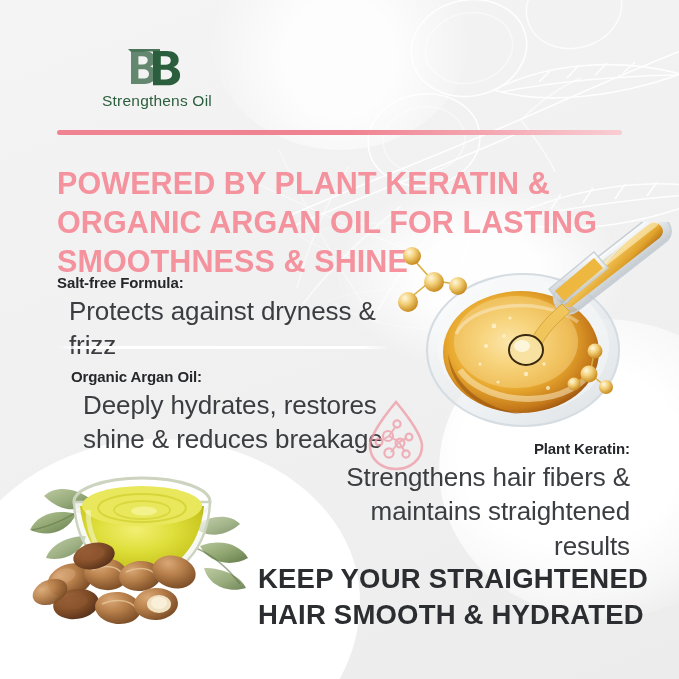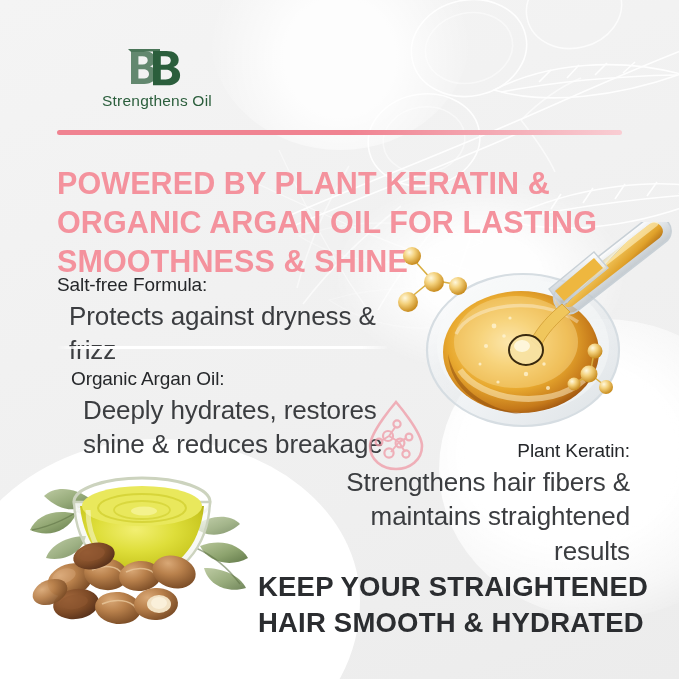--- a/index.html
+++ b/index.html
@@ -122,22 +122,22 @@
     letter-spacing: .1px;
     color: #f4929d;
     text-transform: uppercase;
   }
 
   
   .feature {
     position: absolute;
   }
   .feature .f-title {
-    font-size: 19px;
-    font-weight: 400;
+    font-size: 15px;
+    font-weight: 700;
     color: #25272a;
     letter-spacing: -.1px;
     margin-bottom: 3px;
   }
   .feature .f-body {
     font-size: 26px;
     line-height: 1.32;
     font-weight: 300;
     color: #3b3d40;
     letter-spacing: -.1px;
@@ -176,21 +176,20 @@
     position: absolute;
     left: 258px;
     top: 561px;
     width: 400px;
     font-size: 27.5px;
     line-height: 1.3;
     font-weight: 700;
     letter-spacing: .2px;
     color: #2b2d30;
     text-transform: uppercase;
-    margin-top: 8px;
   }
 
   
   .hero-oil {
     position: absolute;
     left: 398px;
     top: 222px;
     width: 285px;
     height: 225px;
     pointer-events: none;

